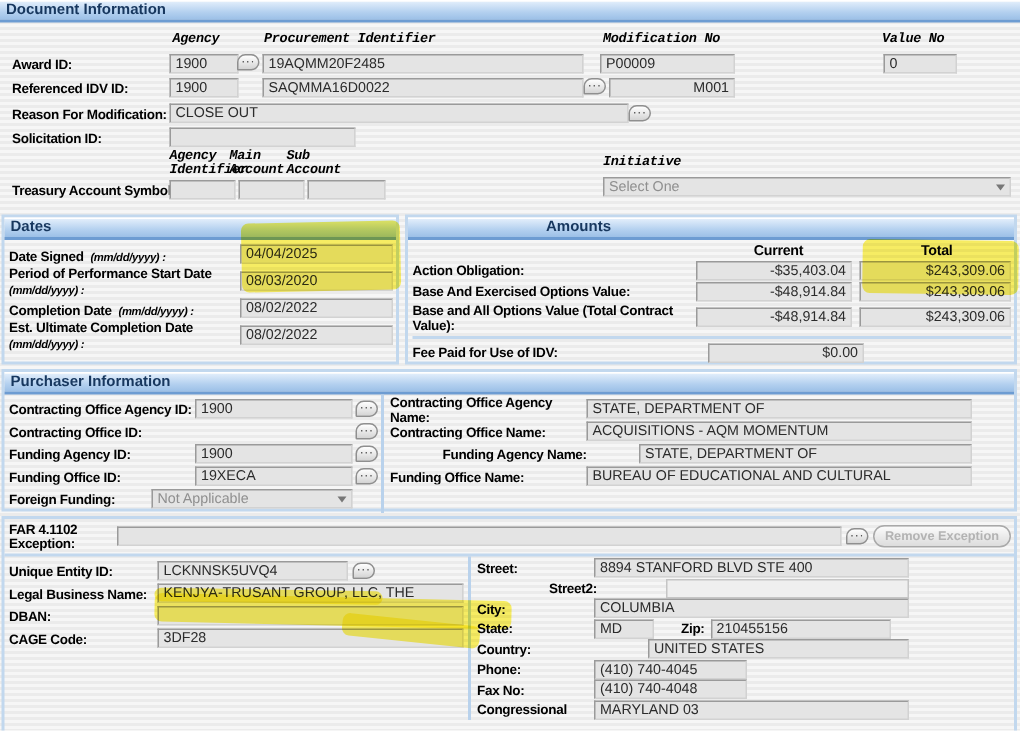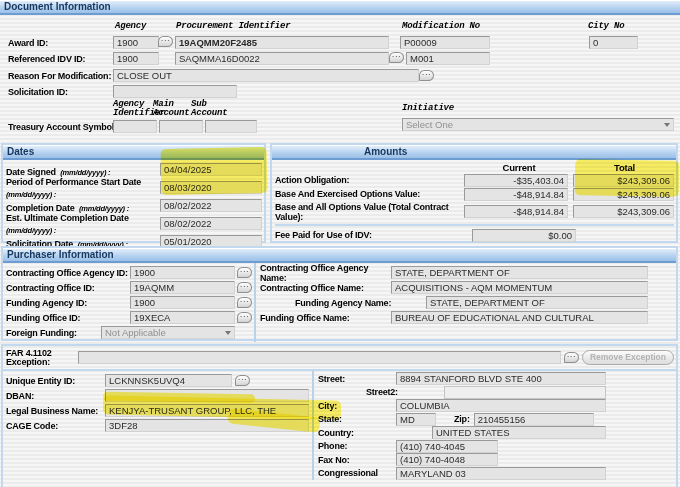--- a/index.html
+++ b/index.html
@@ -53,34 +53,34 @@
 </head>
 <body>
 
 <div class="abs hdr" style="left:0;top:0;width:676px;">
   <span>Document Information</span>
 </div>
 
 <div class="abs colh" style="left:115px;top:21px;">Agency</div>
 <div class="abs colh" style="left:176px;top:21px;">Procurement Identifier</div>
 <div class="abs colh" style="left:402px;top:21px;">Modification No</div>
-<div class="abs colh" style="left:588px;top:21px;">City No</div>
+<div class="abs colh" style="left:588px;top:21px;">Value No</div>
 
 <div class="abs lbl" style="left:8px;top:38px;">Award ID:</div>
 <div class="abs field" style="left:113px;top:36px;width:38px;">1900</div>
 <div class="abs dots" style="left:158px;top:36px;">···</div>
-<div class="abs field" style="left:175px;top:36px;width:206px;font-weight:bold;">19AQMM20F2485</div>
+<div class="abs field" style="left:175px;top:36px;width:206px;">19AQMM20F2485</div>
 <div class="abs field" style="left:400px;top:36px;width:82px;">P00009</div>
 <div class="abs field" style="left:589px;top:36px;width:41px;">0</div>
 
 <div class="abs lbl" style="left:8px;top:54px;">Referenced IDV ID:</div>
 <div class="abs field" style="left:113px;top:52px;width:38px;">1900</div>
 <div class="abs field" style="left:175px;top:52px;width:206px;">SAQMMA16D0022</div>
 <div class="abs dots" style="left:389px;top:52px;">···</div>
-<div class="abs field" style="left:406px;top:52px;width:76px;">M001</div>
+<div class="abs field" style="left:406px;top:52px;width:76px;text-align:right;">M001</div>
 
 <div class="abs lbl" style="left:8px;top:71px;">Reason For Modification:</div>
 <div class="abs field" style="left:113px;top:69px;width:298px;">CLOSE OUT</div>
 <div class="abs dots" style="left:419px;top:70px;">···</div>
 
 <div class="abs lbl" style="left:8px;top:87px;">Solicitation ID:</div>
 <div class="abs field" style="left:113px;top:85px;width:116px;"></div>
 
 <div class="abs colh twoline" style="left:113px;top:100px;">
   <span>Agency</span><br>
@@ -119,24 +119,20 @@
       <div class="field" style="width:94px;">08/03/2020</div>
     </div>
     <div class="row" style="height:15px;">
       <div style="flex:1;"><span class="lbl">Completion Date</span> <span class="fmt">(mm/dd/yyyy) :</span></div>
       <div class="field" style="width:94px;">08/02/2022</div>
     </div>
     <div class="row" style="height:21px;">
       <div style="flex:1;line-height:10px;"><span class="lbl">Est. Ultimate Completion Date</span> <span class="fmt">(mm/dd/yyyy) :</span></div>
       <div class="field" style="width:94px;">08/02/2022</div>
     </div>
-    <div class="row" style="height:15px;">
-      <div style="flex:1;"><span class="lbl">Solicitation Date</span> <span class="fmt">(mm/dd/yyyy) :</span></div>
-      <div class="field" style="width:94px;">05/01/2020</div>
-    </div>
   </div>
 </div>
 
 <div class="abs panel" style="left:270px;top:143px;width:408px;height:100px;">
   <div class="hdr" style="padding-left:92px;">
     <span>Amounts</span>
   </div>
   <div style="padding:1px 2px 0 3px;">
     <div class="row" style="height:12px;">
       <div style="flex:1;"></div>
@@ -173,21 +169,20 @@
   </div>
   <div style="display:flex;">
     <div class="vdiv" style="width:253px;padding:2px 0 2px 3px;box-sizing:border-box;">
       <div class="row" style="height:15px;">
         <div class="lbl" style="flex:1;">Contracting Office Agency ID:</div>
         <div class="field" style="width:97px;">1900</div>
         <span class="dots" style="margin:0 2px;">···</span>
       </div>
       <div class="row" style="height:15px;">
         <div class="lbl" style="flex:1;">Contracting Office ID:</div>
-        <div class="field" style="width:97px;">19AQMM</div>
         <span class="dots" style="margin:0 2px;">···</span>
       </div>
       <div class="row" style="height:15px;justify-content:flex-end;">
         <div class="lbl" style="flex:1;">Funding Agency ID:</div>
         <div class="field" style="width:97px;">1900</div>
         <span class="dots" style="margin:0 2px;">···</span>
       </div>
       <div class="row" style="height:15px;">
         <div class="lbl" style="flex:1;">Funding Office ID:</div>
         <div class="field" style="width:97px;">19XECA</div>
@@ -233,26 +228,26 @@
     <span class="pill">Remove Exception</span>
   </div>
   <div style="display:flex;">
     <div class="vdiv" style="width:311px;padding:2px 0 2px 3px;box-sizing:border-box;">
       <div class="row" style="height:15px;">
         <div class="lbl" style="width:99px;flex:0 0 auto;">Unique Entity ID:</div>
         <div class="field" style="width:119px;">LCKNNSK5UVQ4</div>
         <span class="dots" style="margin-left:3px;">···</span>
       </div>
       <div class="row" style="height:15px;">
+        <div class="lbl" style="width:99px;flex:0 0 auto;">Legal Business Name:</div>
+        <div class="field" style="flex:1;margin-right:3px;">KENJYA-TRUSANT GROUP, LLC, THE</div>
+      </div>
+      <div class="row" style="height:15px;">
         <div class="lbl" style="width:99px;flex:0 0 auto;">DBAN:</div>
         <div class="field" style="flex:1;margin-right:3px;"></div>
-      </div>
-      <div class="row" style="height:15px;">
-        <div class="lbl" style="width:99px;flex:0 0 auto;">Legal Business Name:</div>
-        <div class="field" style="flex:1;margin-right:3px;">KENJYA-TRUSANT GROUP, LLC, THE</div>
       </div>
       <div class="row" style="height:15px;">
         <div class="lbl" style="width:99px;flex:0 0 auto;">CAGE Code:</div>
         <div class="field" style="flex:1;margin-right:3px;">3DF28</div>
       </div>
     </div>
     <div style="flex:1;padding:1px 70px 0 4px;">
       <div class="row" style="height:13.5px;">
         <div class="lbl" style="width:78px;flex:0 0 auto;">Street:</div>
         <div class="field" style="flex:1;">8894 STANFORD BLVD STE 400</div>

